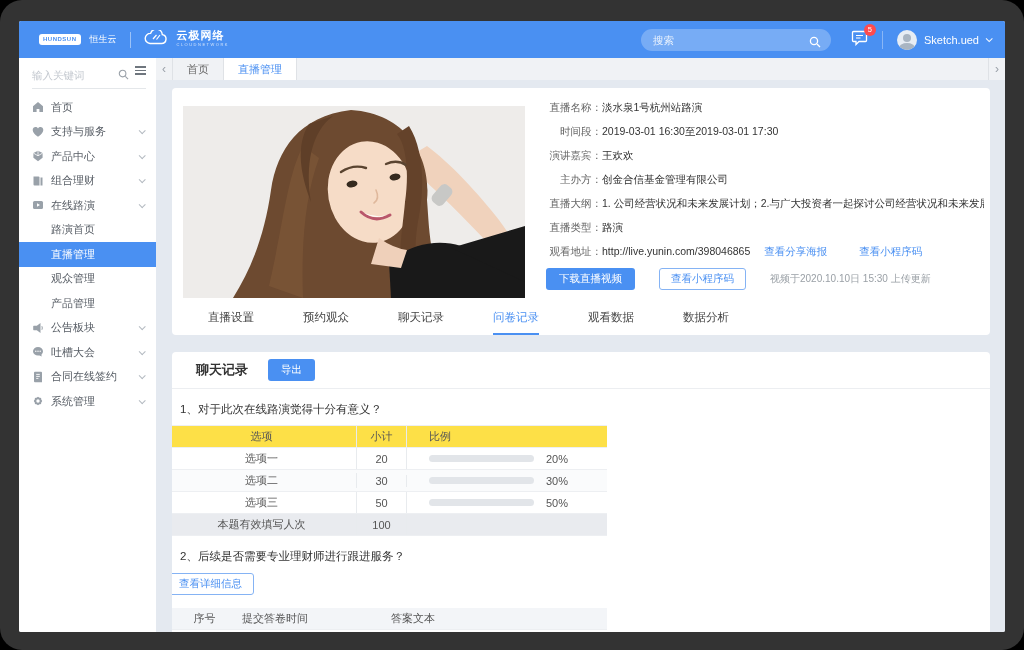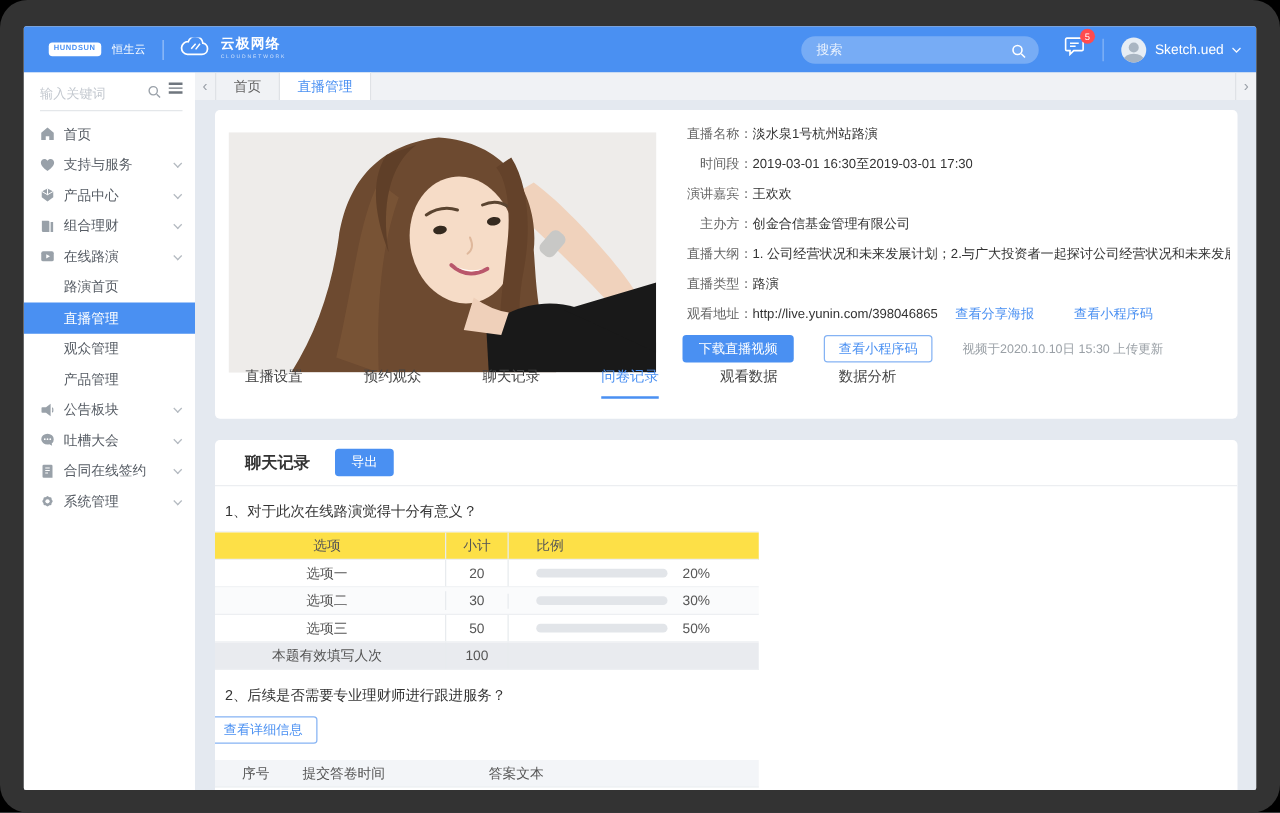--- a/index.html
+++ b/index.html
@@ -62,21 +62,21 @@
   .details { position:absolute; left:366px; top:12px; right:6px; }
   .fieldrow { display:flex; margin-bottom:9px; font-size:10.5px; line-height:15px; white-space:nowrap; }
   .f-label { min-width:64px; text-align:right; color:#666; flex:none; }
   .f-value { color:#333; overflow:hidden; }
   .f-links { display:flex; gap:32px; margin-left:14px; }
   .f-links span { color:#4a90f2; cursor:pointer; }
   .btnrow { display:flex; align-items:center; gap:24px; margin-top:8px; margin-left:8px; }
   .btn-primary { background:#4a90f2; color:#fff; border:none; border-radius:3px; height:22px; padding:0 13px; font-size:10.5px; font-family:inherit; cursor:pointer; }
   .btn-outline { background:#fff; color:#4a90f2; border:1px solid #85b3f4; border-radius:3px; height:22px; padding:0 11px; font-size:10.5px; font-family:inherit; cursor:pointer; }
   .video-note { color:#9aa0a6; font-size:10px; }
-  .dtabs { position:absolute; left:0; right:0; bottom:16px; height:33px; display:flex; align-items:stretch; padding-left:24px; gap:49px; }
+  .dtabs { position:absolute; left:0; right:0; bottom:0; height:33px; display:flex; align-items:stretch; padding-left:36px; gap:49px; }
   .dtab { display:flex; align-items:center; font-size:11.5px; color:#444; cursor:pointer; border-bottom:2px solid transparent; }
   .dtab.active { color:#4a90f2; border-bottom-color:#4a90f2; }
 
   
   .card2 { margin-top:17px; height:300px; overflow:hidden; }
   .c2-head { height:37px; display:flex; align-items:center; gap:20px; padding:0 24px; border-bottom:1px solid #eceef1; }
   .c2-title { font-size:13px; font-weight:bold; color:#333; }
   .c2-body { padding:0 8px; }
   .question { margin-top:13px; font-size:11.5px; color:#333; }
   .t1 { margin-top:8px; margin-left:-13px; width:440px; border-top:1px solid #edeff2; }

